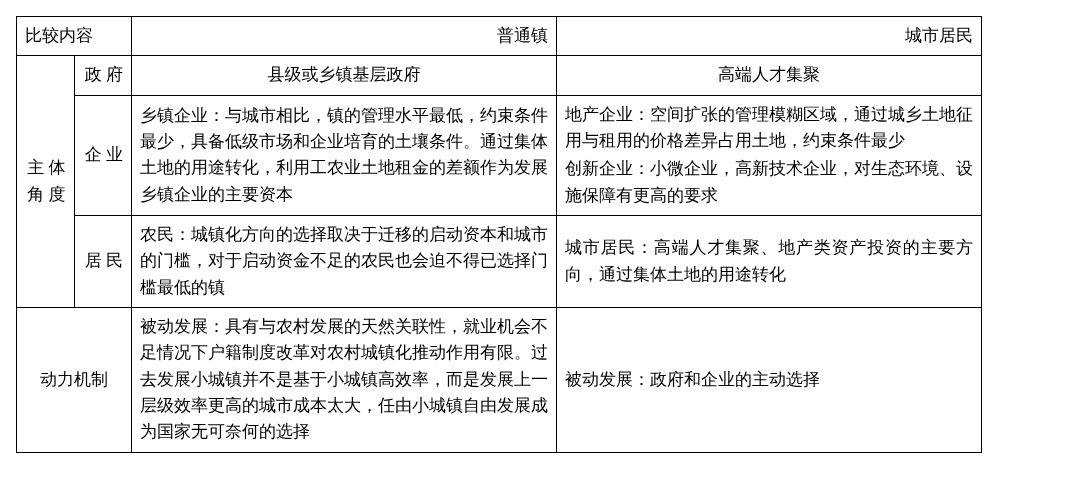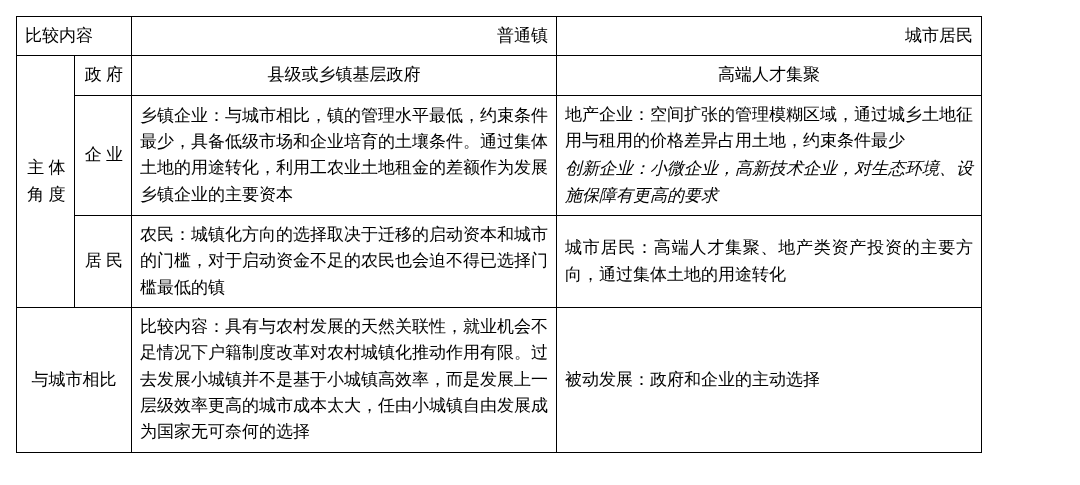--- a/index.html
+++ b/index.html
@@ -55,21 +55,20 @@
     text-justify: inter-ideograph;
   }
   .cell-center {
     text-align: center;
   }
   .para {
     margin: 0;
   }
   .para + .para {
     margin-top: 2px;
-    font-style: italic;
   }
 </style>
 </head>
 <body>
 
 <div class="table-wrap">
   <table class="compare">
     <tbody>
       <tr>
         <td class="hdr-first" colspan="2">比较内容</td>
@@ -117,23 +116,23 @@
         </td>
         <td class="cell-text">
           <p class="para">农民：城镇化方向的选择取决于迁移的启动资本和城市的门槛，对于启动资金不足的农民也会迫不得已选择门槛最低的镇</p>
         </td>
         <td class="cell-text">
           <p class="para">城市居民：高端人才集聚、地产类资产投资的主要方向，通过集体土地的用途转化</p>
         </td>
       </tr>
 
       <tr>
-        <td class="cell-center" colspan="2">与城市相比</td>
+        <td class="cell-center" colspan="2">动力机制</td>
         <td class="cell-text">
-          <p class="para">比较内容：具有与农村发展的天然关联性，就业机会不足情况下户籍制度改革对农村城镇化推动作用有限。过去发展小城镇并不是基于小城镇高效率，而是发展上一层级效率更高的城市成本太大，任由小城镇自由发展成为国家无可奈何的选择</p>
+          <p class="para">被动发展：具有与农村发展的天然关联性，就业机会不足情况下户籍制度改革对农村城镇化推动作用有限。过去发展小城镇并不是基于小城镇高效率，而是发展上一层级效率更高的城市成本太大，任由小城镇自由发展成为国家无可奈何的选择</p>
         </td>
         <td class="cell-text">
           <p class="para">被动发展：政府和企业的主动选择</p>
         </td>
       </tr>
     </tbody>
   </table>
 </div>
 
 </body></html>

